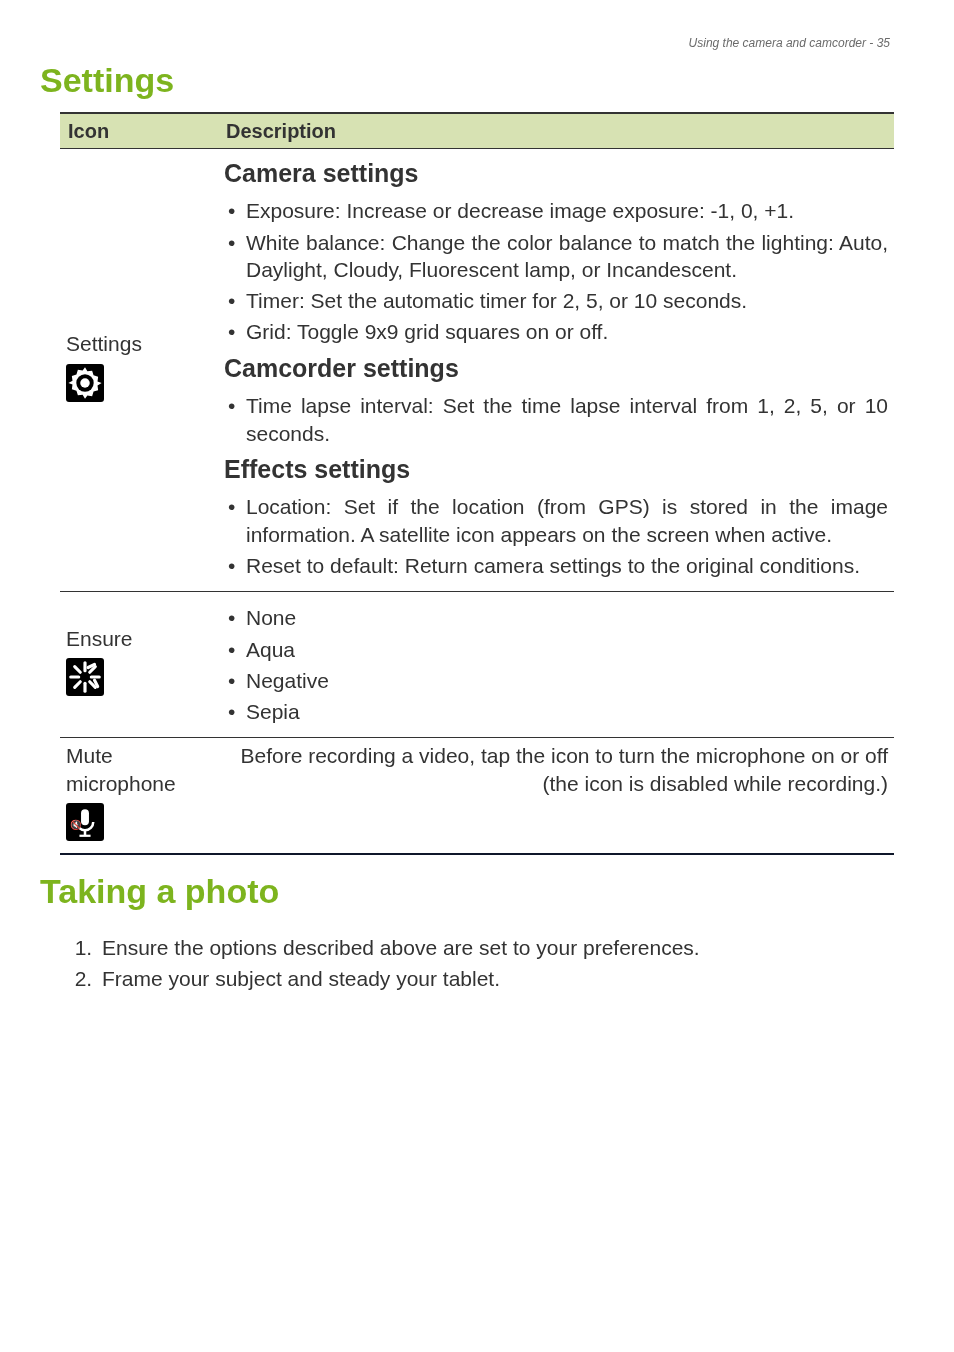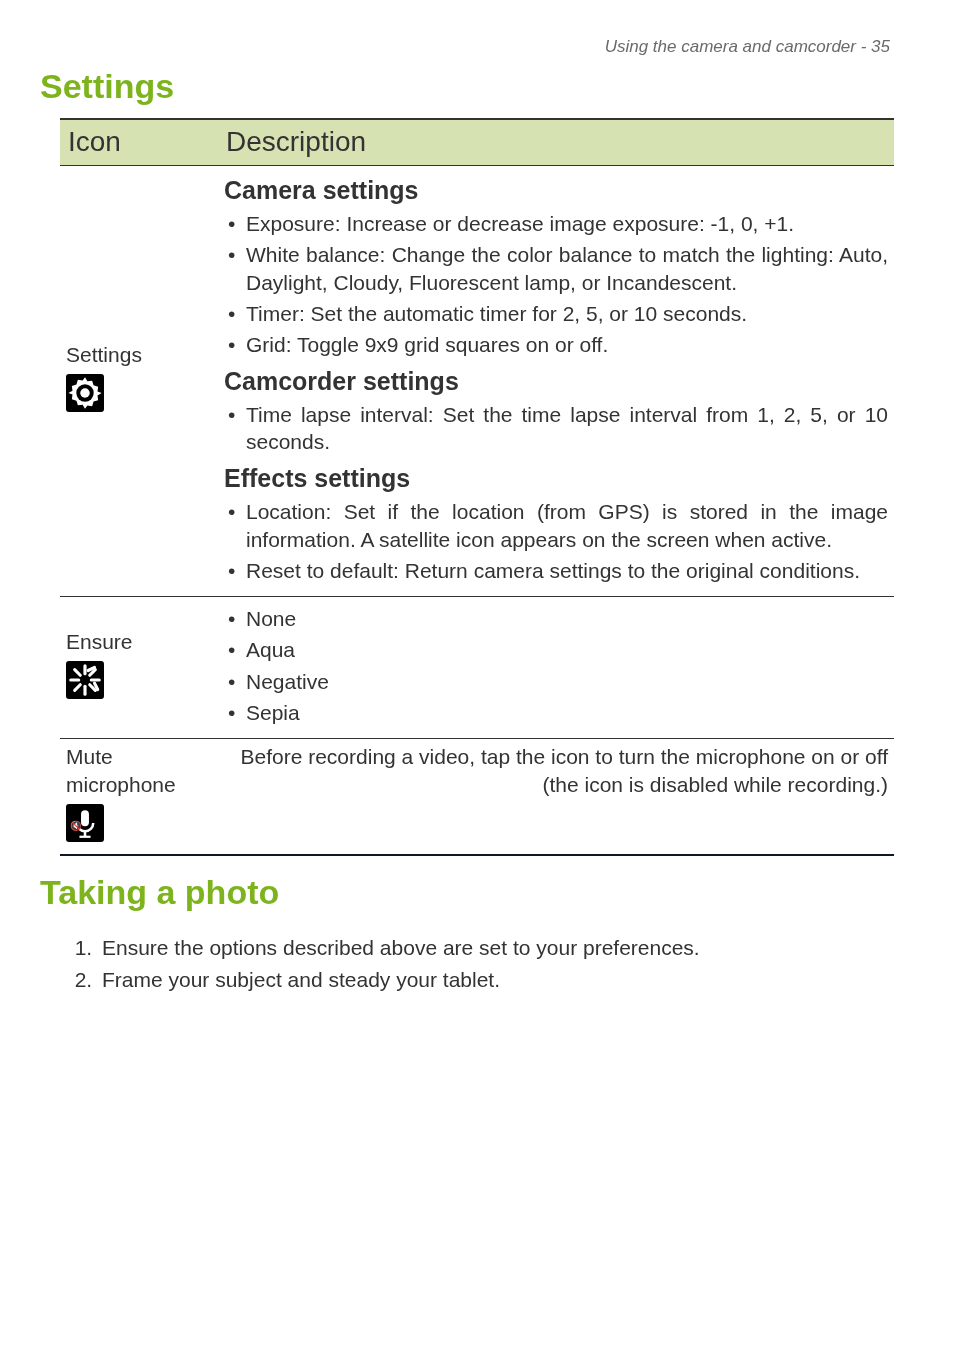--- a/index.html
+++ b/index.html
@@ -9,41 +9,41 @@
     background: #ffffff;
     color: #333333;
     padding: 36px 60px 40px 40px;
     font-size: 21px;
     line-height: 1.3;
   }
   .header-line {
     text-align: right;
     font-style: italic;
     color: #6a6a6a;
-    font-size: 17px;
+    font-size: 12px;
     margin-bottom: 4px;
     padding-right: 4px;
   }
   h1.section {
     color: #7db41e;
     font-size: 34px;
     font-weight: bold;
     margin: 6px 0 10px 0;
   }
   .tbl {
     width: 100%;
     border-collapse: collapse;
     margin-left: 20px;
     width: calc(100% - 20px);
   }
   .tbl th {
     background: #d7e2b3;
     text-align: left;
-    font-weight: normal;
-    font-size: 28px;
+    font-weight: bold;
+    font-size: 20px;
     padding: 4px 8px;
     border-top: 2px solid #333;
     border-bottom: 1px solid #333;
   }
   .tbl td {
     vertical-align: top;
     padding: 4px 6px 6px 6px;
     font-size: 21px;
     border-bottom: 1px solid #333;
   }
@@ -63,21 +63,21 @@
   }
   .icon-box svg { width:100%; height:100%; display:block; }
   .desc h3 {
     font-size: 25px;
     font-weight: bold;
     margin: 4px 0 4px 0;
   }
   .desc ul {
     list-style: none;
     padding: 0;
-    margin: 0 0 6px 0;
+    margin: 8px 0 6px 0;
   }
   .desc li {
     position: relative;
     padding-left: 22px;
     margin: 4px 0;
     text-align: justify;
   }
   .desc li::before {
     content: "•";
     position: absolute;

